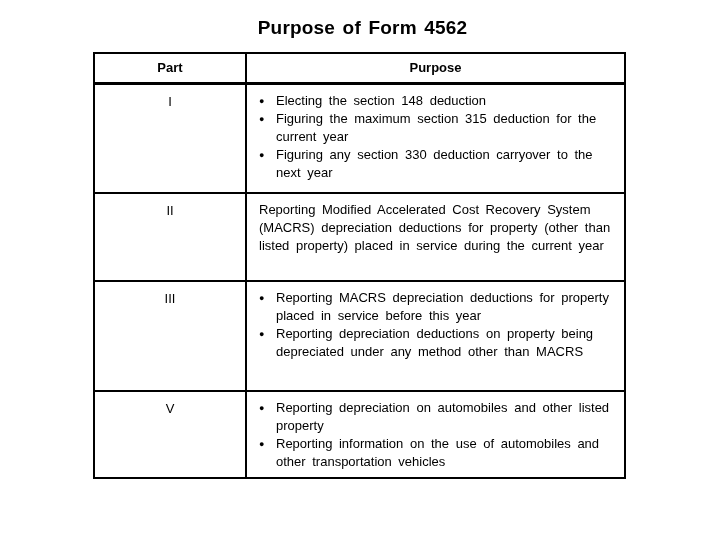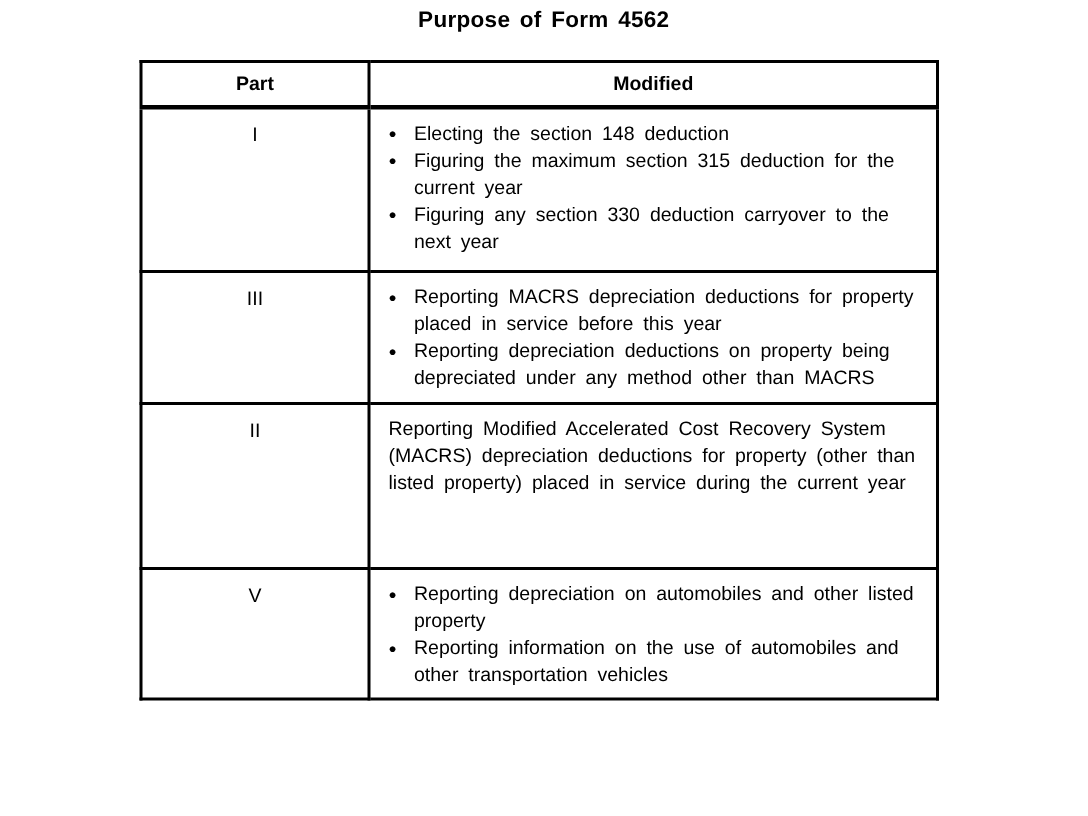--- a/index.html
+++ b/index.html
@@ -4,22 +4,22 @@
 <style>
   :root { --ink:#000000; --bg:#ffffff; --border:#000000; }
   html,body { margin:0; padding:0; background:var(--bg); }
   body {
     width:725px; height:544px; overflow:hidden;
     font-family:"Liberation Sans", sans-serif;
     color:var(--ink);
   }
   .page { position:relative; width:725px; height:544px; background:var(--bg); }
   .title {
-    margin:0; padding-top:5px;
-    font-size:15px; font-weight:bold; text-align:center;
+    margin:12px; padding-top:5px;
+    font-size:19px; font-weight:bold; text-align:center;
     letter-spacing:0.2px; word-spacing:2px;
   }
   table.purpose-table {
     position:absolute; left:93px; top:40px;
     width:533px; border-collapse:collapse; table-layout:fixed;
   }
   .purpose-table th, .purpose-table td {
     border:2px solid var(--border);
     box-sizing:border-box;
     vertical-align:top;
@@ -52,21 +52,21 @@
 </style>
 </head>
 <body>
 
 <div class="page">
   <h1 class="title">Purpose of Form 4562</h1>
   <table class="purpose-table">
     <thead>
       <tr>
         <th class="col-part">Part</th>
-        <th class="col-purpose">Modified</th>
+        <th class="col-purpose">Purpose</th>
       </tr>
     </thead>
     <tbody id="table-body">
         <tr>
           <td class="part-cell">I</td>
           <td class="purpose-cell">
             <div class="purpose-item">
               <span class="bullet">●</span>
               <span class="item-text">Electing the section 148 deduction</span>
             </div>
@@ -74,37 +74,37 @@
               <span class="bullet">●</span>
               <span class="item-text">Figuring the maximum section 315 deduction for the current year</span>
             </div>
             <div class="purpose-item">
               <span class="bullet">●</span>
               <span class="item-text">Figuring any section 330 deduction carryover to the next year</span>
             </div>
           </td>
         </tr>
         <tr>
+          <td class="part-cell">II</td>
+          <td class="purpose-cell">
+            <div class="purpose-item">
+              <span class="item-text">Reporting Modified Accelerated Cost Recovery System (MACRS) depreciation deductions for property (other than listed property) placed in service during the current year</span>
+            </div>
+          </td>
+        </tr>
+        <tr>
           <td class="part-cell">III</td>
           <td class="purpose-cell">
             <div class="purpose-item">
               <span class="bullet">●</span>
               <span class="item-text">Reporting MACRS depreciation deductions for property placed in service before this year</span>
             </div>
             <div class="purpose-item">
               <span class="bullet">●</span>
               <span class="item-text">Reporting depreciation deductions on property being depreciated under any method other than MACRS</span>
-            </div>
-          </td>
-        </tr>
-        <tr>
-          <td class="part-cell">II</td>
-          <td class="purpose-cell">
-            <div class="purpose-item">
-              <span class="item-text">Reporting Modified Accelerated Cost Recovery System (MACRS) depreciation deductions for property (other than listed property) placed in service during the current year</span>
             </div>
           </td>
         </tr>
         <tr>
           <td class="part-cell">V</td>
           <td class="purpose-cell">
             <div class="purpose-item">
               <span class="bullet">●</span>
               <span class="item-text">Reporting depreciation on automobiles and other listed property</span>
             </div>

